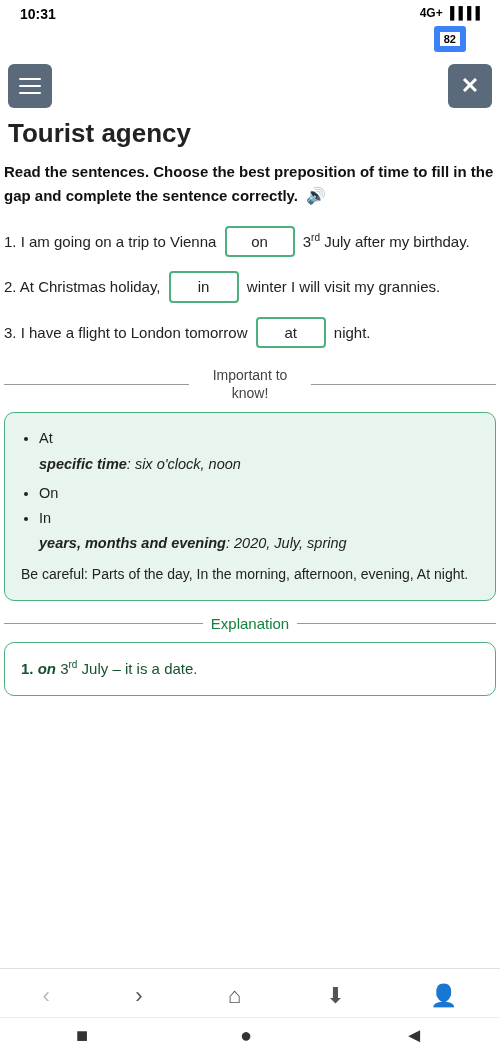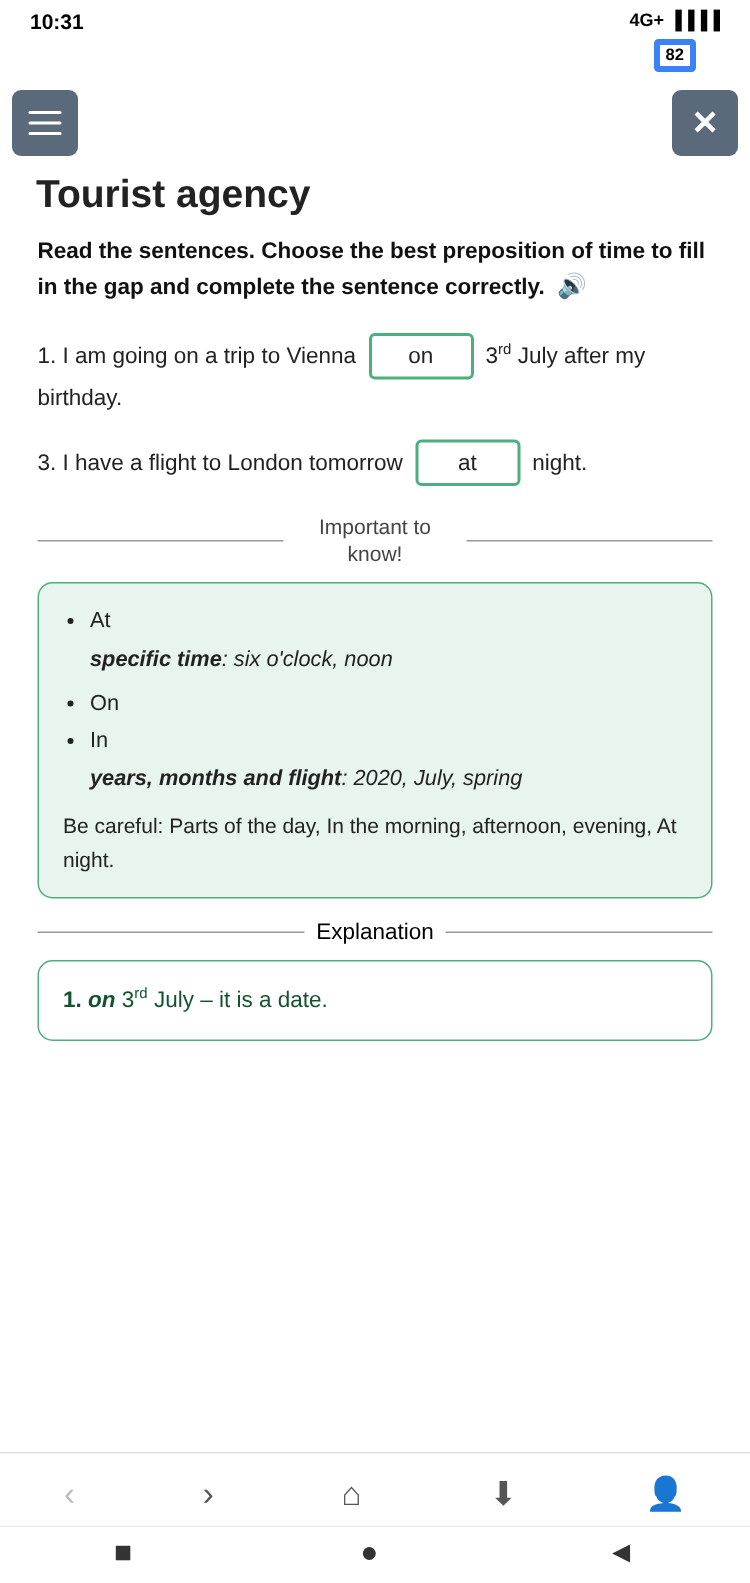--- a/index.html
+++ b/index.html
@@ -24,21 +24,21 @@
       background: #fff;
     }
     .status-right {
       display: flex;
       align-items: center;
       gap: 6px;
       font-size: 12px;
       flex-direction: column;
     }
     .battery {
-      border: 4px solid #3b82f6;
+      border: 6px solid #3b82f6;
       border-radius: 3px;
       padding: 1px 4px;
       font-size: 11px;
       position: relative;
     }
 
     
     .top-bar {
       display: flex;
       justify-content: space-between;
@@ -76,27 +76,27 @@
       cursor: pointer;
       font-size: 22px;
       color: #fff;
       font-weight: bold;
     }
 
     
     .page-title {
       font-size: 26px;
       font-weight: bold;
-      padding: 4px 16px 12px 24px;
+      padding: 4px 16px 12px 8px;
       color: #222;
     }
 
     
     .content {
-      padding: 0 25px;
+      padding: 0 4px;
     }
 
     .instruction {
       font-size: 15px;
       font-weight: bold;
       margin-bottom: 18px;
       line-height: 1.5;
       color: #111;
     }
     .instruction .audio-icon {
@@ -177,21 +177,21 @@
 
     
     .explanation-divider {
       display: flex;
       align-items: center;
       margin: 10px 0 10px 0;
       gap: 8px;
     }
     .explanation-label {
       font-size: 15px;
-      color: #000000;
+      color: #15803d;
     }
 
     
     .explanation-card {
       border: 1.5px solid #4caf7d;
       border-radius: 10px;
       padding: 14px 16px;
       font-size: 15px;
       color: #14532d;
       line-height: 1.6;
@@ -270,20 +270,25 @@
     <span>Read the sentences. Choose the best preposition of time to fill in the gap and complete the sentence correctly.</span>
     <span class="audio-icon">🔊</span>
   </div>
 
   <div class="sentence-block">
     <span>1. I am going on a trip to Vienna</span>
     <span class="gap-box">on</span>
     <span> 3<sup>rd</sup> July after my birthday.</span>
   </div>
 
+  <div class="sentence-block">
+    <span>2. At Christmas holiday,</span>
+    <span class="gap-box">in</span>
+    <span> winter I will visit my grannies.</span>
+  </div>
 
   <div class="sentence-block">
     <span>3. I have a flight to London tomorrow</span>
     <span class="gap-box">at</span>
     <span> night.</span>
   </div>
 
   <div class="divider-section">
     <div class="divider-line"></div>
     <div class="divider-text">Important to
@@ -304,21 +309,21 @@
       <li>
         <span>On</span>
       </li>
     </ul>
     <ul>
       <li>
         <span>In</span>
       </li>
     </ul>
     <div class="sub-text">
-      <span class="label">years, months and flight</span><span>: 2020, July, spring</span>
+      <span class="label">years, months and evening</span><span>: 2020, July, spring</span>
     </div>
     <div class="careful">Be careful: Parts of the day, In the morning, afternoon, evening, At night.</div>
   </div>
 
   <div class="explanation-divider">
     <div class="divider-line"></div>
     <span class="explanation-label">Explanation</span>
     <div class="divider-line"></div>
   </div>
 

